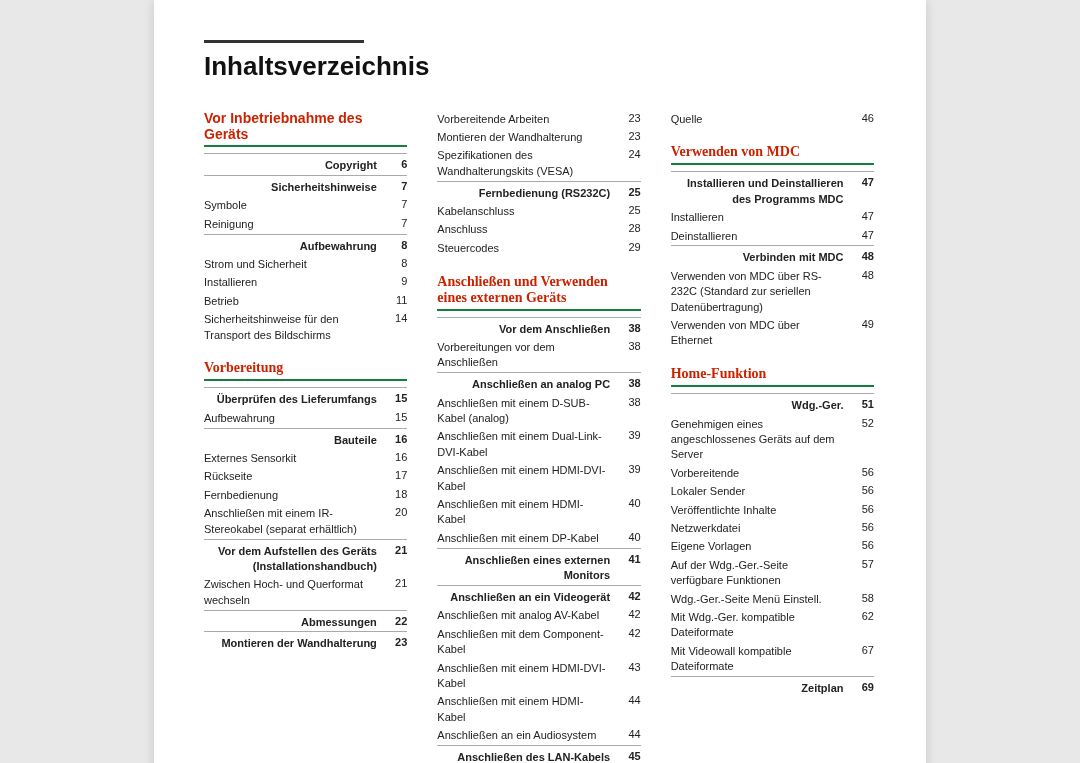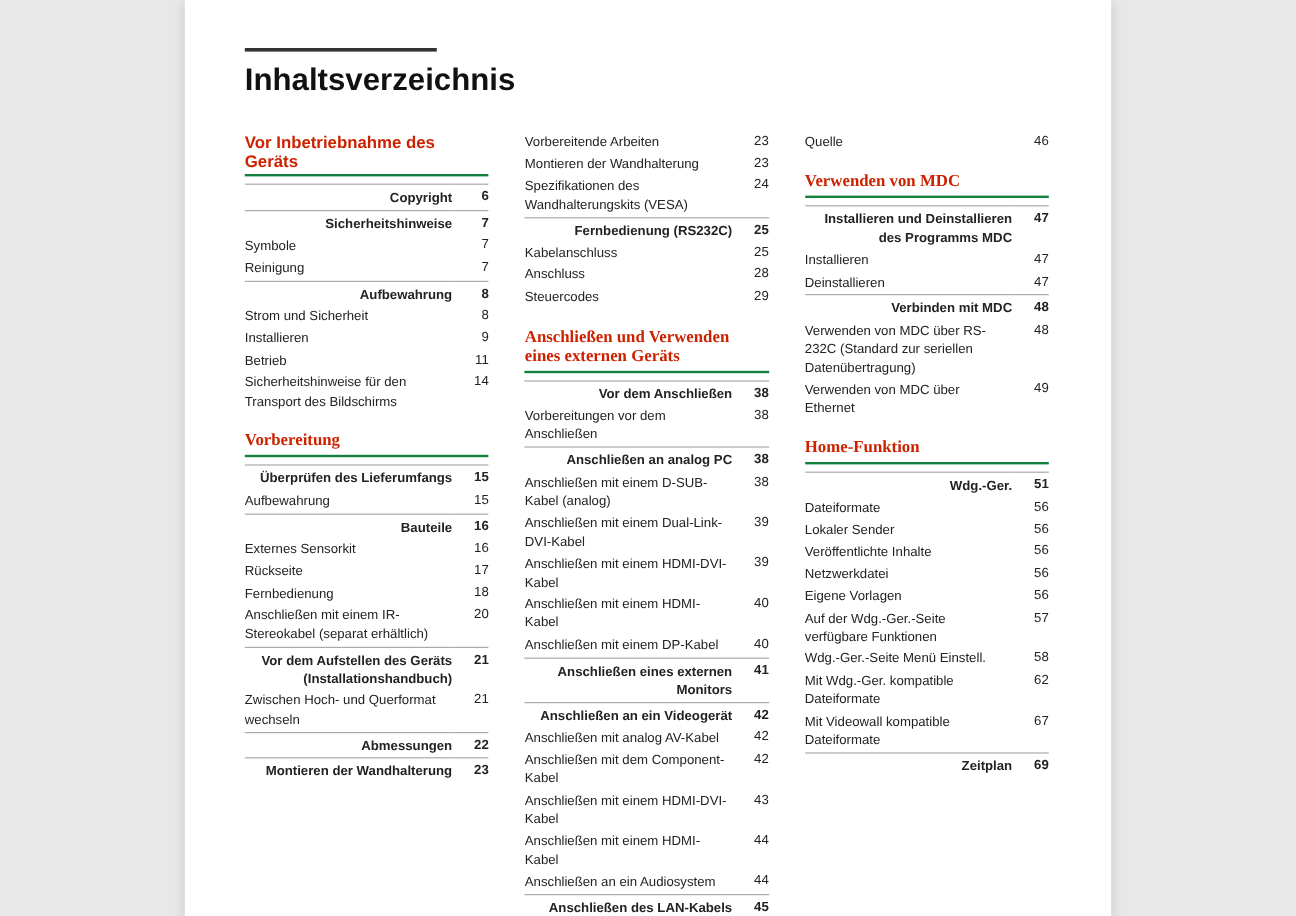--- a/index.html
+++ b/index.html
@@ -348,21 +348,25 @@
       </table>
 
       <div class="section-title section-gap">Home-Funktion</div>
       <table class="toc-table">
         <tbody id="col3-section3">
             <tr class="toc-bold">
               <td>Wdg.-Ger.</td>
               <td>51</td>
             </tr>
             <tr>
-              <td>Dateiformate</td>
+              <td>Genehmigen eines angeschlossenes Geräts auf dem Server</td>
+              <td>52</td>
+            </tr>
+            <tr>
+              <td>Vorbereitende</td>
               <td>56</td>
             </tr>
             <tr>
               <td>Lokaler Sender</td>
               <td>56</td>
             </tr>
             <tr>
               <td>Veröffentlichte Inhalte</td>
               <td>56</td>
             </tr>

